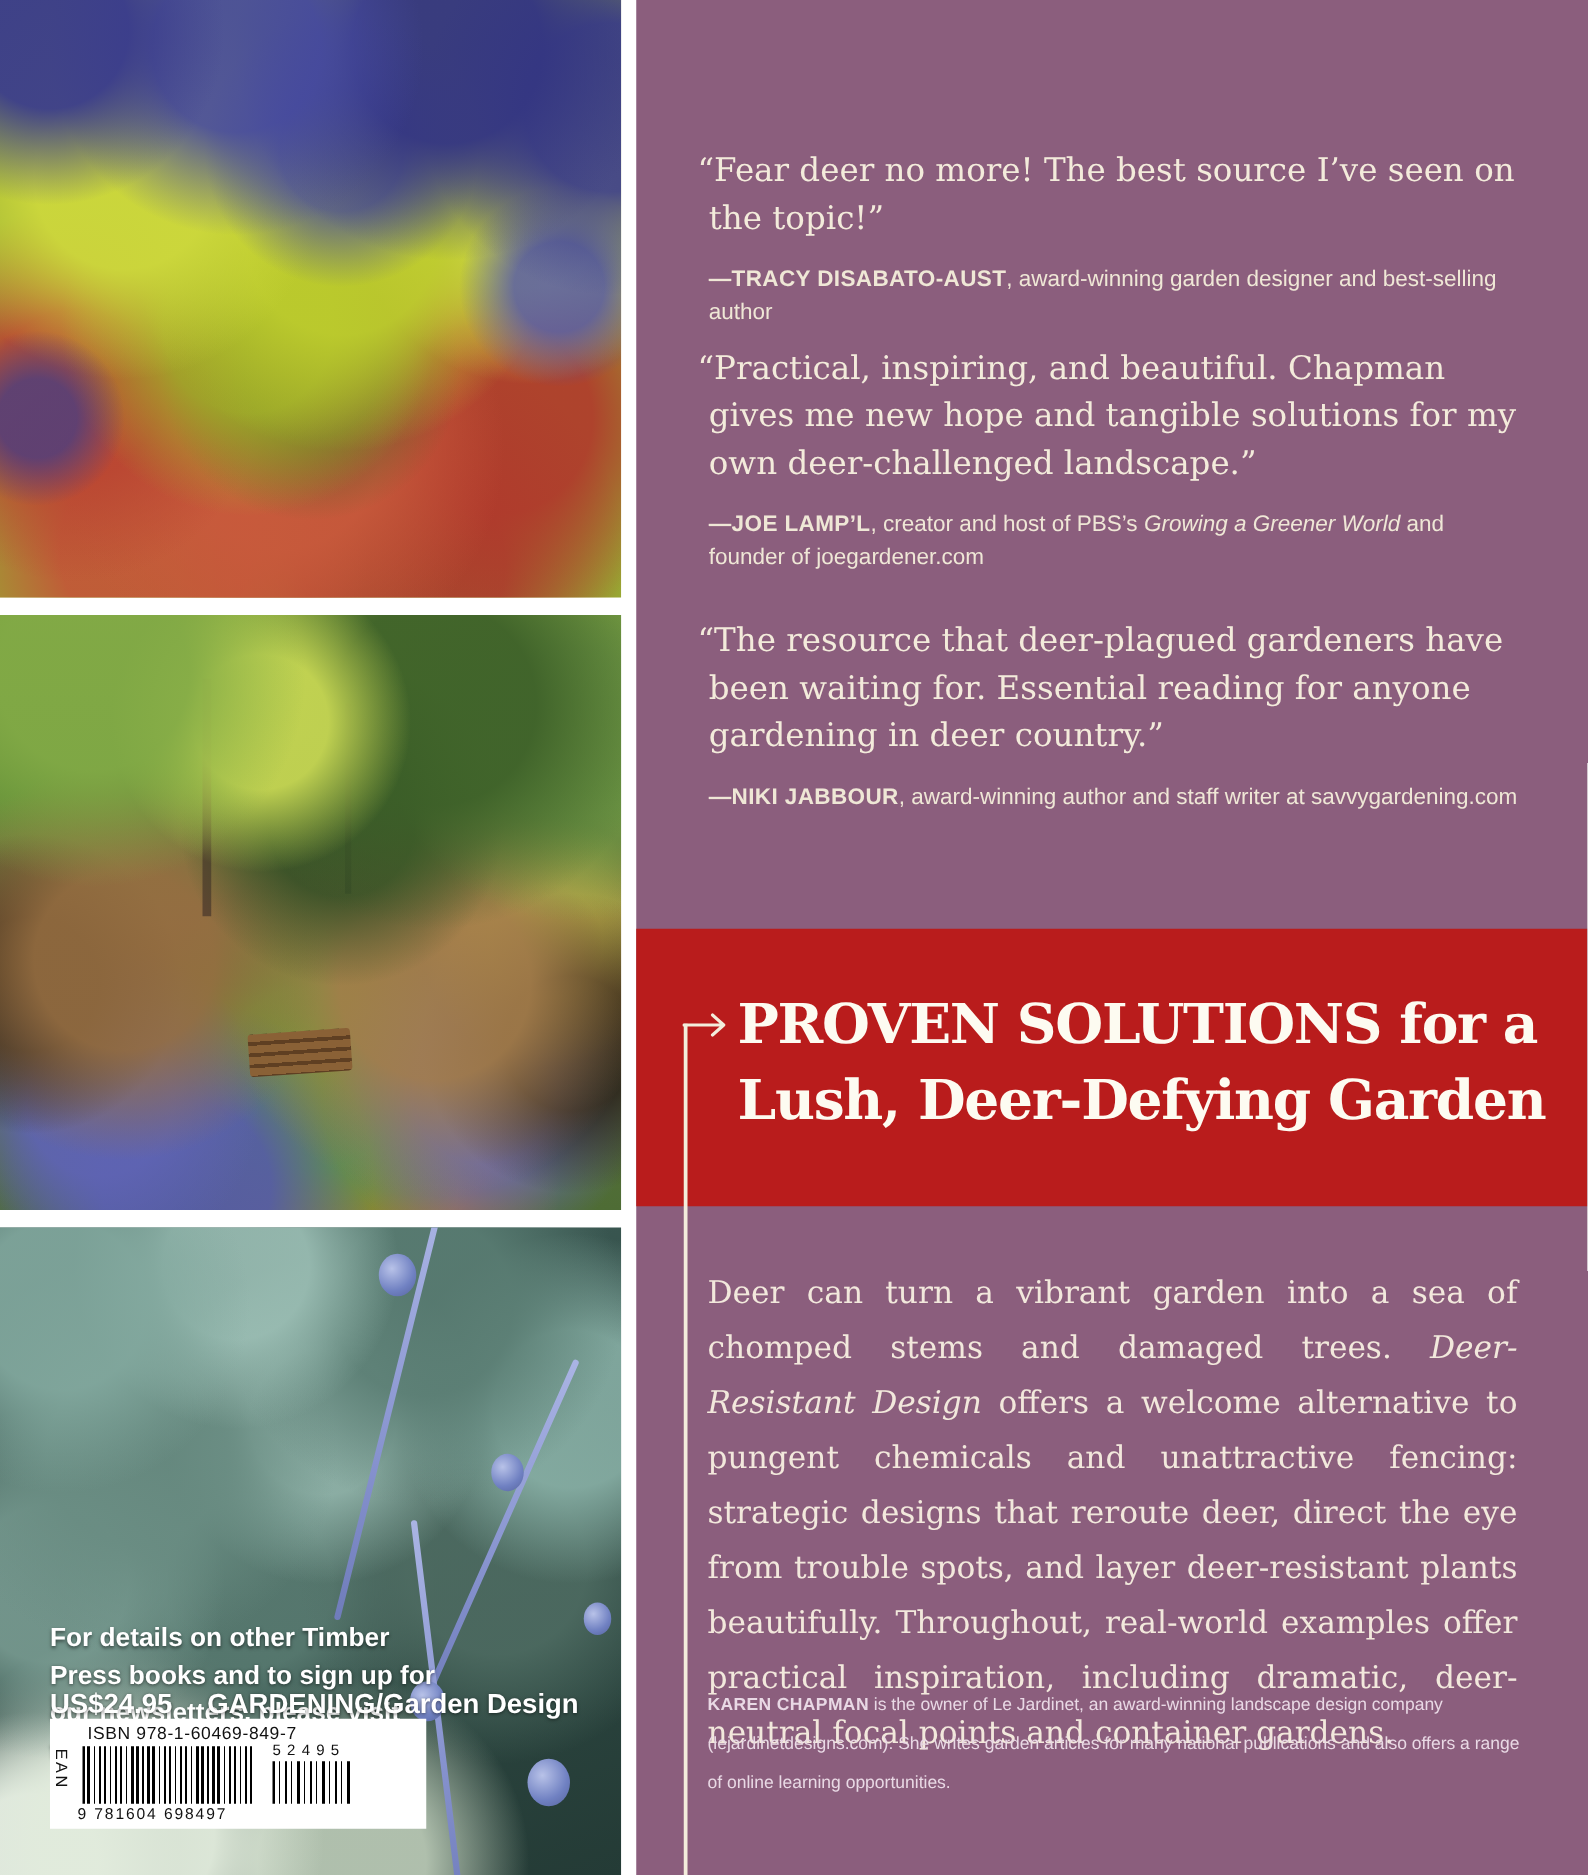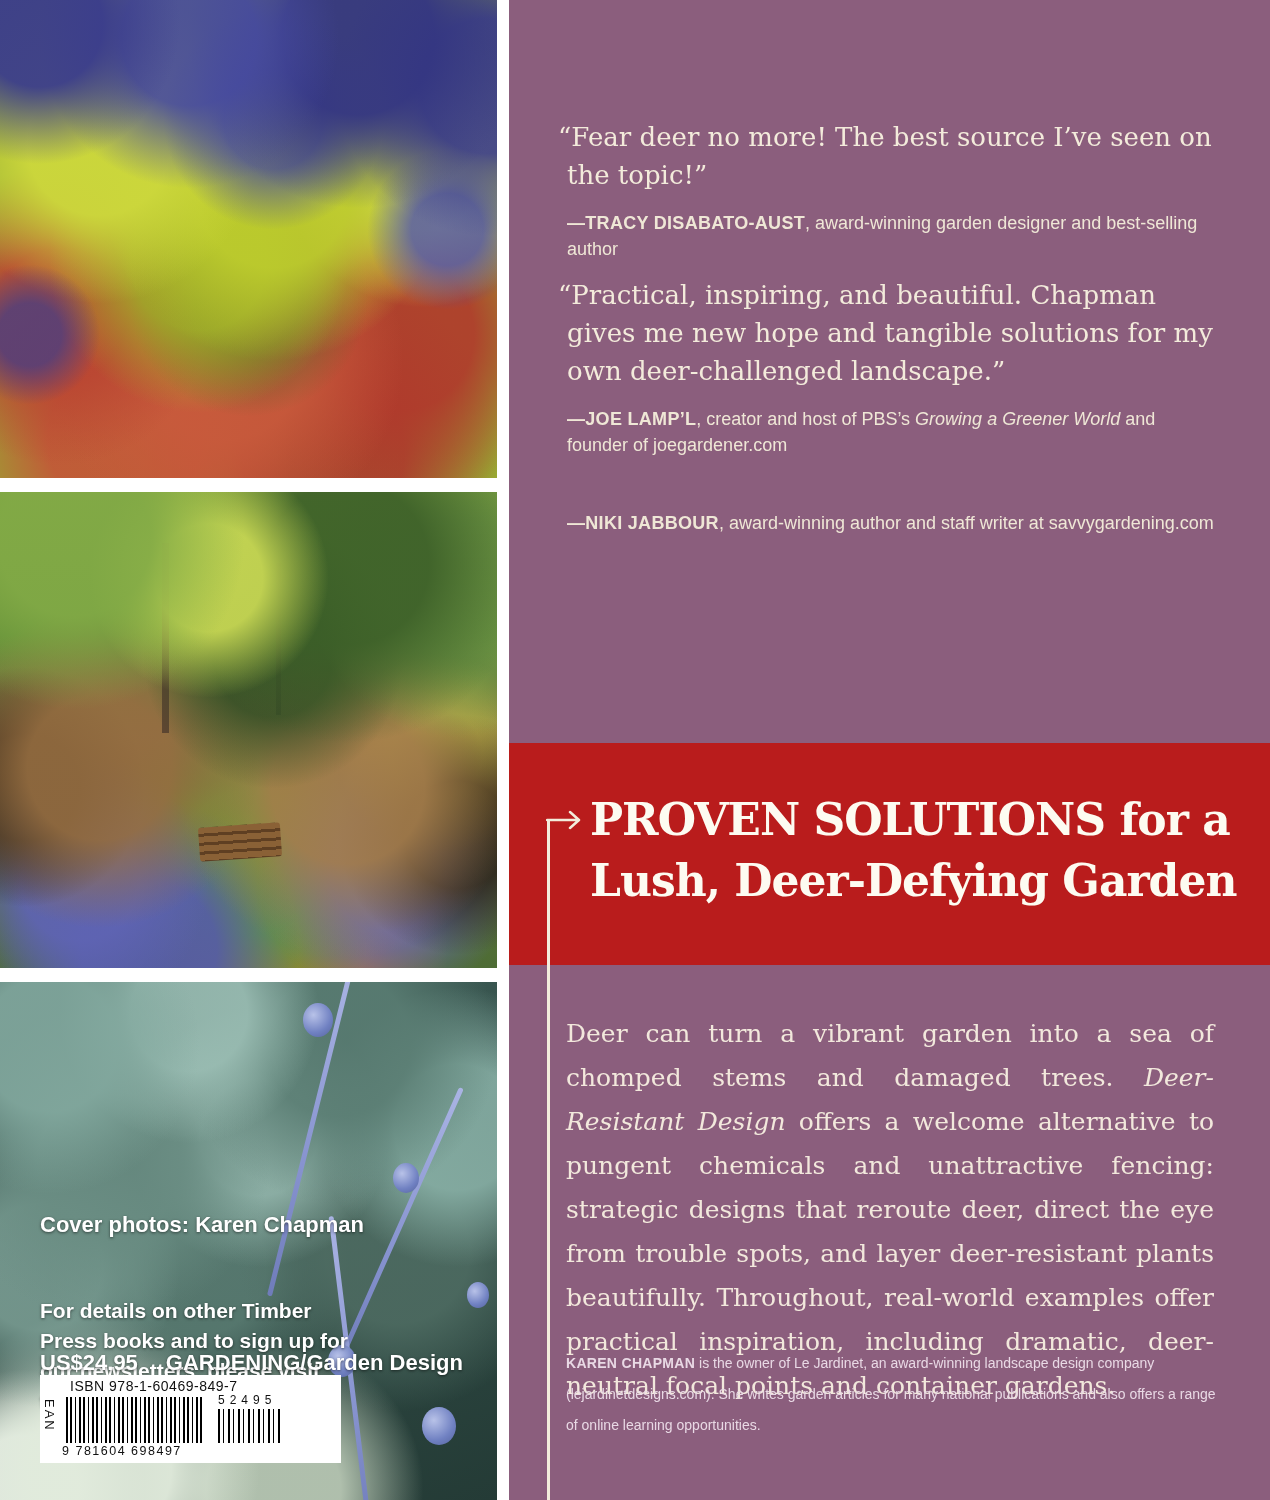--- a/index.html
+++ b/index.html
@@ -148,21 +148,20 @@
     <div class="photo photo3">
       <div class="stem stem1"></div>
       <div class="stem stem2"></div>
       <div class="stem stem3"></div>
       <div class="thistle th1"></div>
       <div class="thistle th2"></div>
       <div class="thistle th3"></div>
       <div class="thistle th4"></div>
       <div class="thistle th5"></div>
 
-      <div class="credits credit-cover">Cover photos: Karen Chapman</div>
       <div class="credits credit-timber">For details on other Timber Press books and to sign up for our newsletters, please visit timberpress.com.</div>
       <div class="credits credit-price">
         <span>US$24.95</span><span class="cat">GARDENING/Garden Design</span>
       </div>
 
       <div class="barcode-box">
         <div class="isbn-label">ISBN 978-1-60469-849-7</div>
         <div class="ean-label">EAN</div>
         <div class="bars-main"></div>
         <div class="bars-num">9 781604 698497</div>
@@ -184,20 +183,21 @@
     </div>
 
     <div class="quote-block q2">
       <div class="quote-text">“Practical, inspiring, and beautiful. Chapman gives me new hope and tangible solutions for my own deer-challenged landscape.”</div>
       <div class="attribution">
         <span class="attr-name">—JOE LAMP’L</span><span>, creator and host of PBS’s </span><span class="attr-italic">Growing a Greener World</span><span> and founder of joegardener.com</span>
       </div>
     </div>
 
     <div class="quote-block q3">
+      <div class="quote-text">“The resource that deer-plagued gardeners have been waiting for. Essential reading for anyone gardening in deer country.”</div>
       <div class="attribution">
         <span class="attr-name">—NIKI JABBOUR</span><span>, award-winning author and staff writer at savvygardening.com</span>
       </div>
     </div>
 
     <div class="green-band">
       <div class="banner-heading">
         <div>PROVEN SOLUTIONS for a</div>
         <div>Lush, Deer-Defying Garden</div>
       </div>

